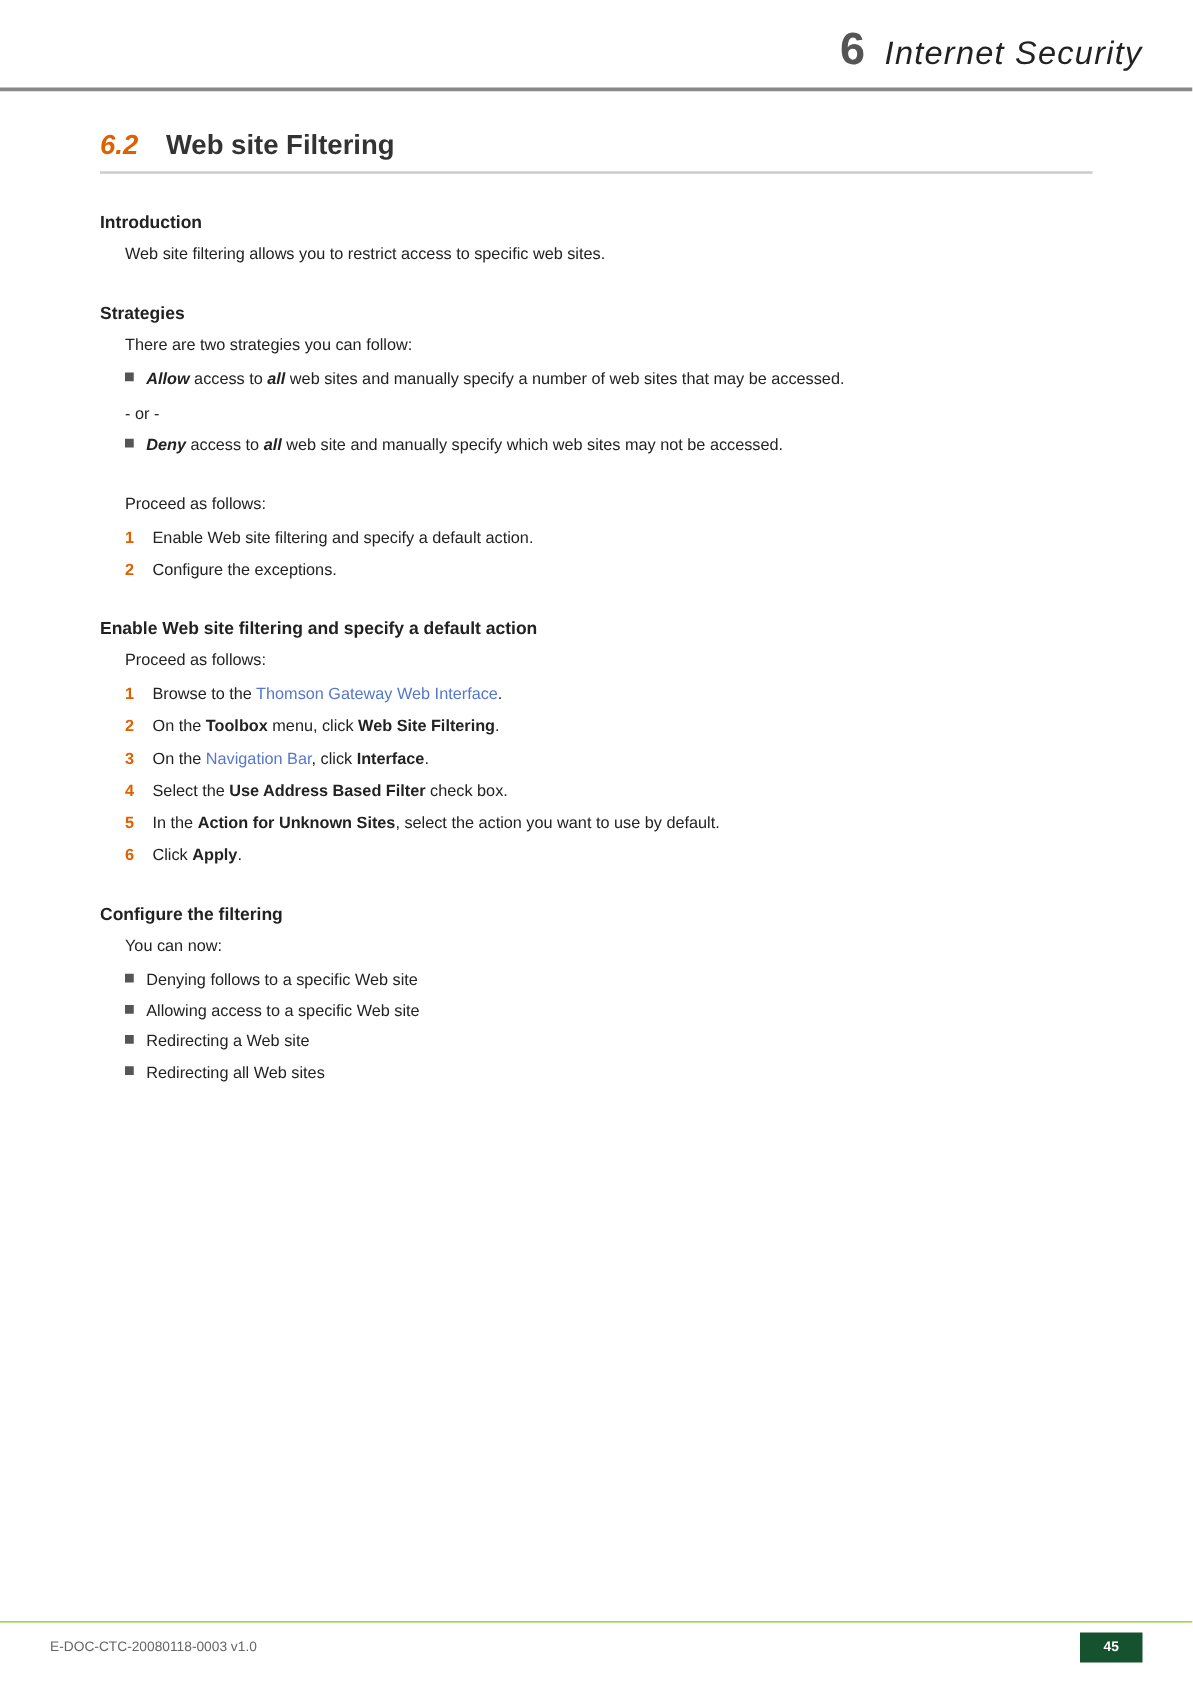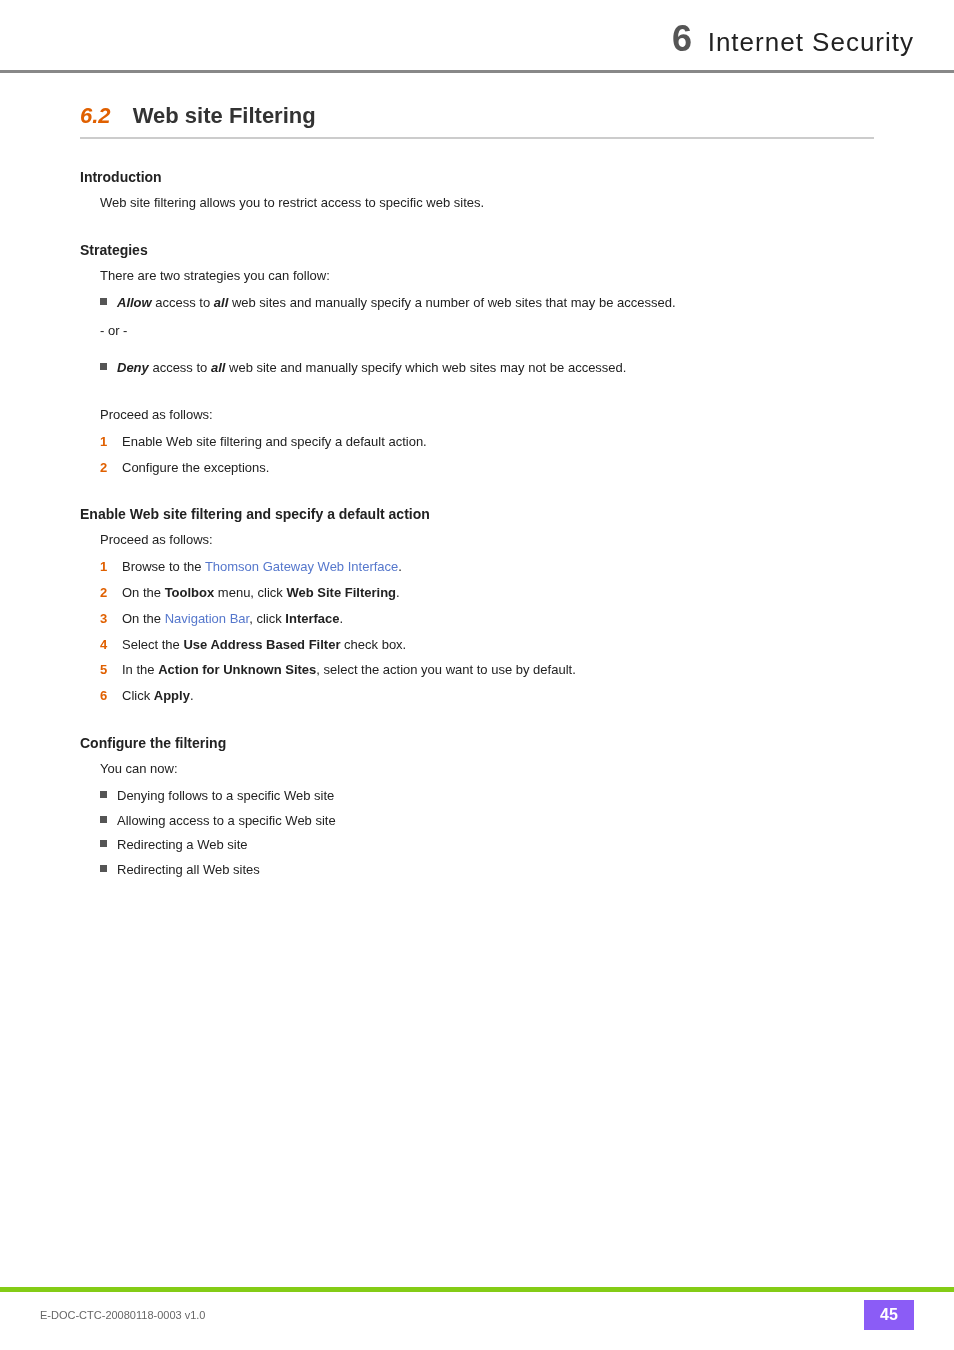--- a/index.html
+++ b/index.html
@@ -34,20 +34,21 @@
       display: flex;
       justify-content: flex-end;
       align-items: flex-end;
     }
 
     .chapter-title {
       font-size: 26px;
       font-weight: normal;
       color: #222;
       letter-spacing: 1px;
+      font-style: italic;
     }
 
     .chapter-number {
       font-size: 36px;
       font-weight: bold;
       color: #555;
       margin-right: 12px;
     }
 
     
@@ -109,21 +110,21 @@
       height: 7px;
       background: #555;
       margin-right: 10px;
       margin-top: 5px;
       flex-shrink: 0;
     }
 
     
     .or-separator {
       margin-left: 20px;
-      margin-bottom: 16px;
+      margin-bottom: 4px;
       font-size: 13px;
       line-height: 1.6;
     }
 
     
     .numbered-list {
       list-style: none;
       margin-left: 20px;
       margin-bottom: 8px;
     }
@@ -151,33 +152,33 @@
     
     .footer {
       position: absolute;
       bottom: 20px;
       left: 0;
       right: 0;
       display: flex;
       justify-content: space-between;
       align-items: center;
       padding: 0 40px;
-      border-top: 5px solid #84cc16;
+      border-top: 1px solid #84cc16;
       padding-top: 8px;
     }
 
     .footer-left {
       font-size: 11px;
       color: #666;
     }
 
     .footer-right {
-      background: #8b5cf6;
+      background: #14532d;
       color: #fff;
-      font-size: 16px;
+      font-size: 11px;
       font-weight: bold;
       padding: 6px 16px;
       min-width: 50px;
       text-align: center;
     }
 
     .section-divider {
       margin-top: 26px;
     }
   </style>

